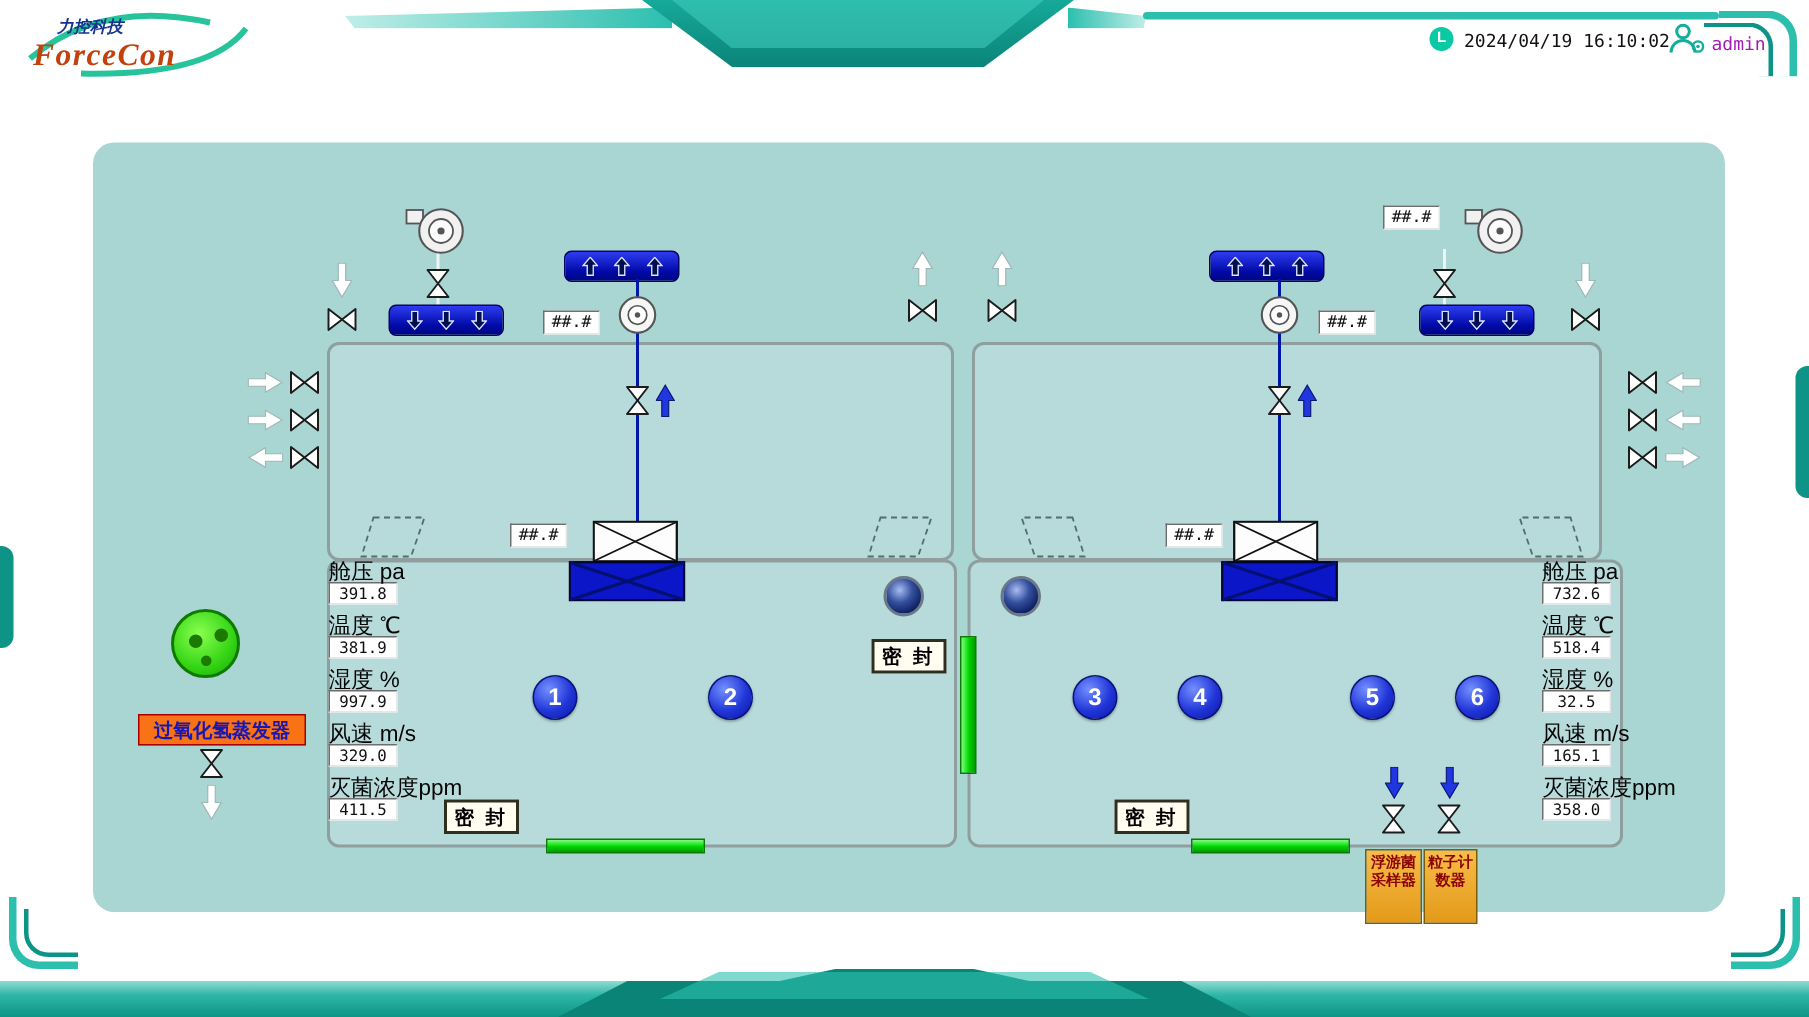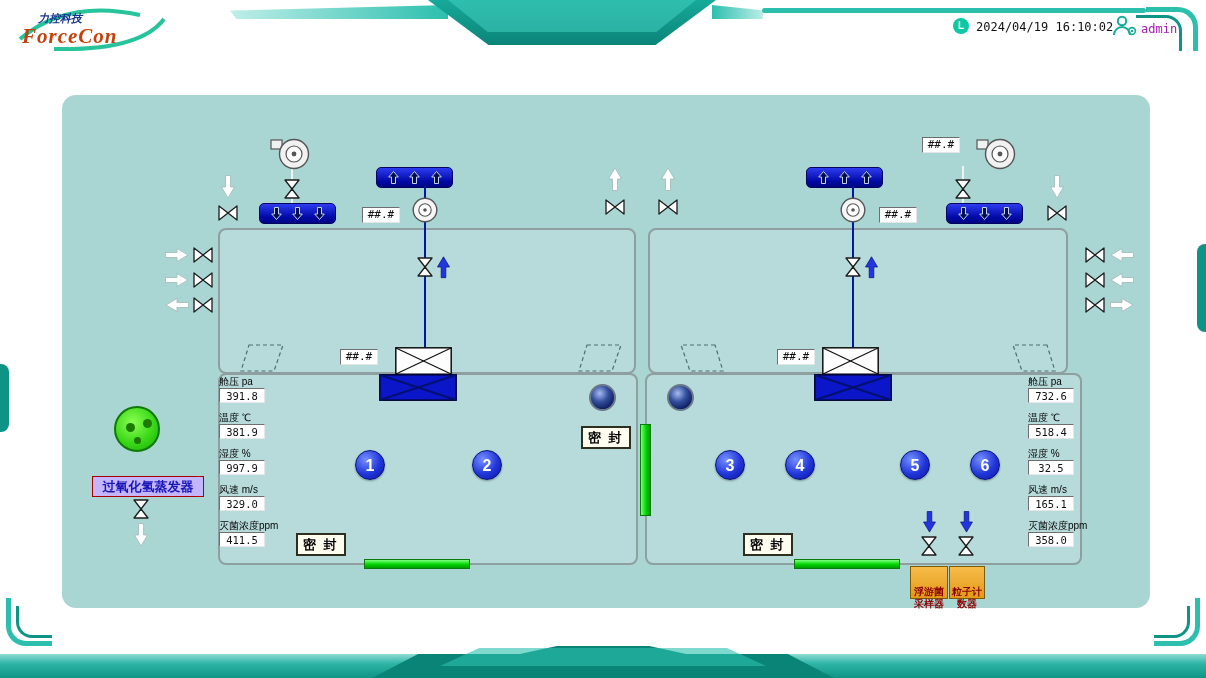--- a/index.html
+++ b/index.html
@@ -3,31 +3,31 @@
 <meta charset="utf-8">
 <style>
 *{margin:0;padding:0;box-sizing:border-box}
 body{font-family:"Liberation Sans",sans-serif;background:#fff}
 #screen{position:relative;width:1206px;height:678px;background:#ffffff;overflow:hidden}
 .abs{position:absolute}
 .panel{position:absolute;left:62px;top:95px;width:1088px;height:513px;background:#a9d6d3;border-radius:14px}
 .chamber{position:absolute;background:#b7dbdb;border:2px solid #8f9f9f;border-radius:8px}
 .vbox{position:absolute;background:#fff;border:1px solid;border-color:#6e6e6e #e6e6e6 #e6e6e6 #6e6e6e;font:11px/14px "DejaVu Sans Mono",monospace;color:#101010;text-align:center}
 .sensors{position:absolute;display:flex;flex-direction:column;gap:8px}
-.sensor-lbl{font-size:10px;line-height:13px;color:#050505;white-space:nowrap}
+.sensor-lbl{font-size:15px;line-height:13px;color:#050505;white-space:nowrap}
 .sensor-val{width:46px;height:15px;background:#fff;border:1px solid;border-color:#6e6e6e #e6e6e6 #e6e6e6 #6e6e6e;font:10.5px/14px "DejaVu Sans Mono",monospace;text-align:center;color:#101010}
 .door{position:absolute;width:30px;height:30px;border-radius:50%;background:radial-gradient(circle at 35% 30%,#7490ff 0%,#2136d8 55%,#0a14a2 100%);border:1px solid #091278;color:#fff;font:bold 16px/29px "Liberation Sans",sans-serif;text-align:center;box-shadow:0 1px 2px rgba(0,0,0,.35);cursor:pointer}
 .lamp{position:absolute;width:27px;height:27px;border-radius:50%;background:radial-gradient(circle at 38% 32%,#a8bcf2 0%,#35509e 40%,#0b1c5e 78%);border:2px solid #6a7888}
 .seal{position:absolute;background:#fffdf0;border:2px solid #2f2f20;color:#000;font:bold 13px/19px "Liberation Sans",sans-serif;padding:0 5px;letter-spacing:2px;white-space:nowrap}
 .fan{position:absolute;width:77px;height:21px;border-radius:5px;background:linear-gradient(180deg,#2d3cf0 0%,#0009a6 70%,#000680 100%);border:1px solid #00045e;display:flex;align-items:center;justify-content:space-evenly;cursor:pointer}
 .gbar{position:absolute;border:1px solid #0a7a0a}
 .gbar.v{background:linear-gradient(90deg,#7dff7d,#00d400 55%,#009b00)}
 .gbar.h{background:linear-gradient(180deg,#7dff7d,#00d400 55%,#009b00)}
-.obtn{position:absolute;width:38px;height:33px;background:linear-gradient(180deg,#f7bc4a,#e39a18);border:1px solid #7c5c06;color:#8c0404;font:bold 10px/12px "Liberation Sans",sans-serif;text-align:center;padding-top:19px;cursor:pointer}
-.redlbl{position:absolute;background:#c4b5fd;border:1px solid #a80000;color:#1717b8;font:bold 13px/20px "Liberation Sans",sans-serif;text-align:center}
+.obtn{position:absolute;width:38px;height:50px;background:linear-gradient(180deg,#f7bc4a,#e39a18);border:1px solid #7c5c06;color:#8c0404;font:bold 10px/12px "Liberation Sans",sans-serif;text-align:center;padding-top:3px;cursor:pointer}
+.redlbl{position:absolute;background:#f97316;border:1px solid #a80000;color:#1717b8;font:bold 13px/20px "Liberation Sans",sans-serif;text-align:center}
 .vline-blue{position:absolute;width:2px;background:#0018a8}
 .wline{position:absolute;background:#eef4f4}
 .statusdot{position:absolute;width:16px;height:16px;border-radius:50%;background:#0cc9a6;color:#fff;font:bold 10px/16px "Liberation Sans",sans-serif;text-align:center}
 .dt{position:absolute;font:12px/16px "DejaVu Sans Mono",monospace;color:#111}
 .uname{position:absolute;font:12px/16px "DejaVu Sans Mono",monospace;color:#a21caf}
 .deco{position:absolute}
 .greenball{position:absolute;width:46px;height:46px;border-radius:50%;background:radial-gradient(circle at 40% 35%,#8aff50,#35d415 60%,#18a800);border:2px solid #0f7a00;cursor:pointer}
 .greenball .dot{position:absolute;border-radius:50%;background:#1d7a00}
 .logo-cn{position:absolute;font:bold italic 11px/12px "Liberation Sans",sans-serif;color:#16338e}
 .logo-en{position:absolute;font:bold italic 21px/22px "Liberation Serif",serif;color:#c2410c;letter-spacing:1px}

